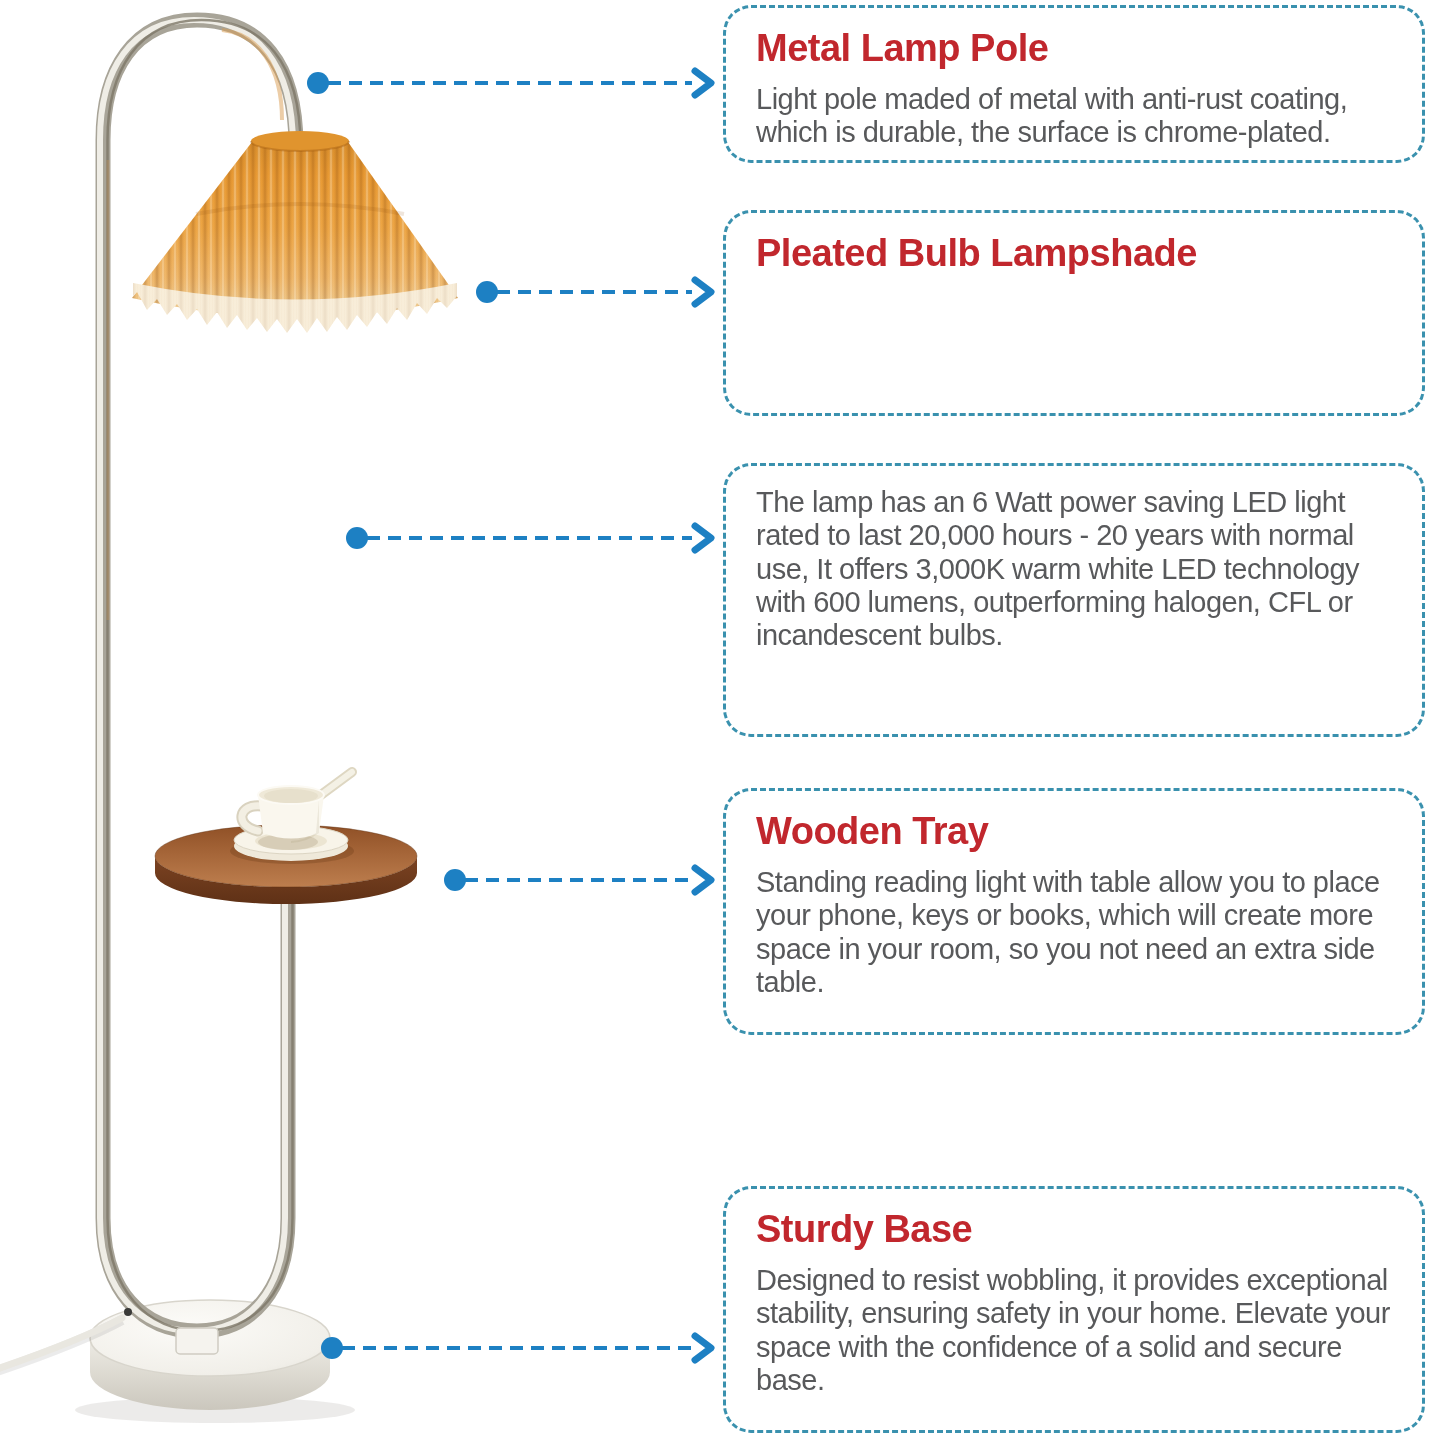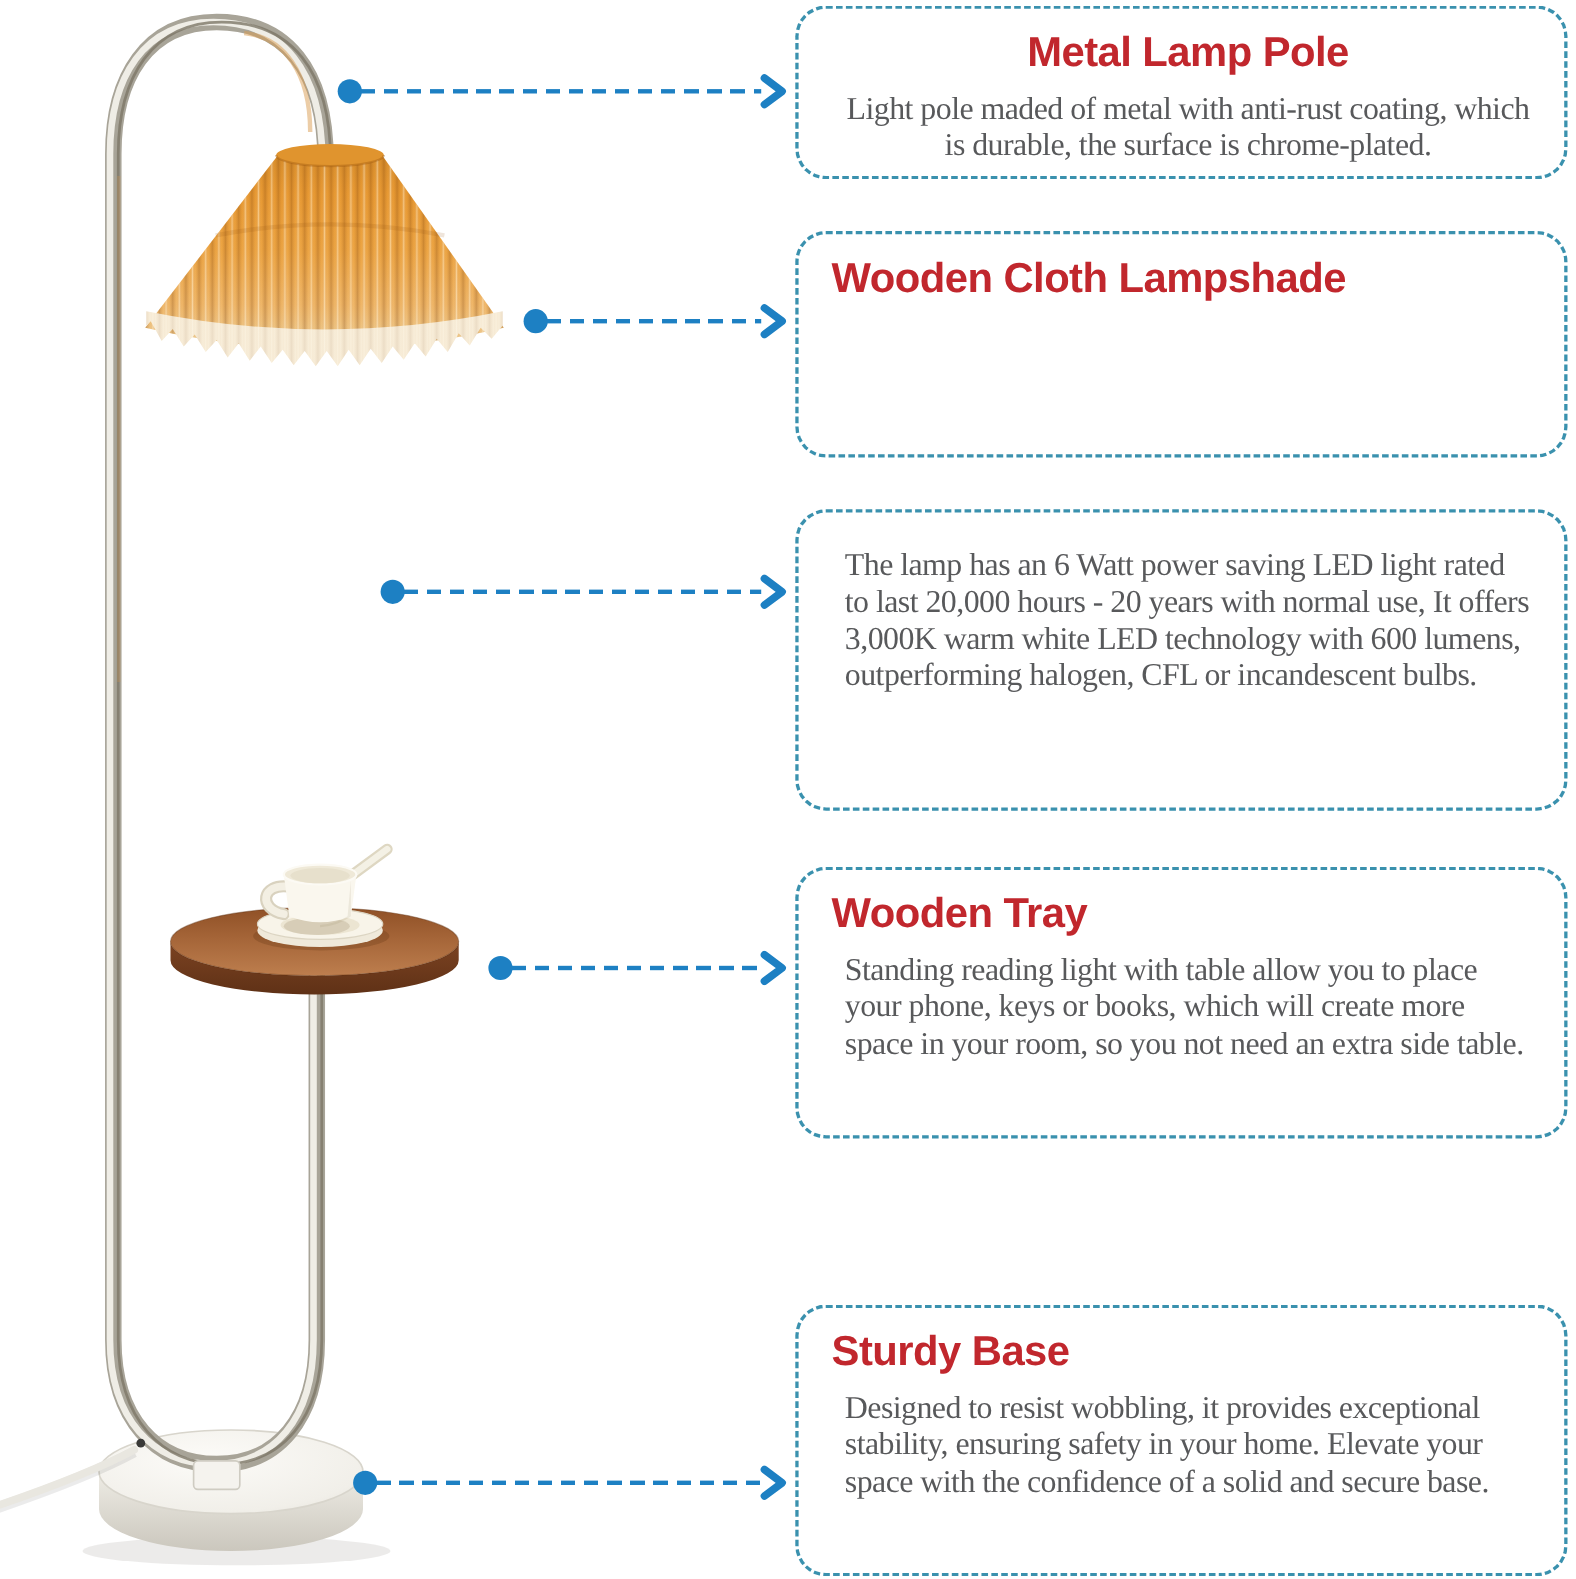--- a/index.html
+++ b/index.html
@@ -23,27 +23,26 @@
     background:#ffffff;
   }
   .callout .title{
     margin:0 0 14px 0;
     font-size:38px;line-height:1.08;
     font-weight:bold;
     letter-spacing:-0.5px;
     color:#c1272d;
   }
   .callout .body{
-    margin:12px;
+    margin:0;
     font-size:29px;line-height:1.15;
     letter-spacing:-0.5px;
     color:#58595b;
-    font-family:Liberation Serif, serif;
-  }
-  .b1{top:5px;height:158px;text-align:center;}
+  }
+  .b1{top:5px;height:158px;}
   .b2{top:210px;height:206px;}
   .b3{top:463px;height:274px;}
   .b4{top:788px;height:247px;}
   .b5{top:1186px;height:247px;}
 
   
   .connector{
     position:absolute;height:30px;
     display:flex;align-items:center;
   }
@@ -203,21 +202,21 @@
     <svg class="chev" width="26" height="32" viewBox="0 0 26 32">
         <path d="M5 4 L21 16 L5 28" fill="none" stroke="#1d80c3" stroke-width="7" stroke-linecap="round" stroke-linejoin="round"></path>
       </svg>
   </div>
 
   <section class="callout b1">
     <h2 class="title">Metal Lamp Pole</h2>
     <p class="body">Light pole maded of metal with anti-rust coating, which is durable, the surface is chrome-plated.</p>
   </section>
   <section class="callout b2">
-    <h2 class="title">Wooden Cloth Lampshade</h2>
+    <h2 class="title">Pleated Bulb Lampshade</h2>
   </section>
   <section class="callout b3">
     <p class="body">The lamp has an 6 Watt power saving LED light rated to last 20,000 hours - 20 years with normal use, It offers 3,000K warm white LED technology with 600 lumens, outperforming halogen, CFL or incandescent bulbs.</p>
   </section>
   <section class="callout b4">
     <h2 class="title">Wooden Tray</h2>
     <p class="body">Standing reading light with table allow you to place your phone, keys or books, which will create more space in your room, so you not need an extra side table.</p>
   </section>
   <section class="callout b5">
     <h2 class="title">Sturdy Base</h2>

